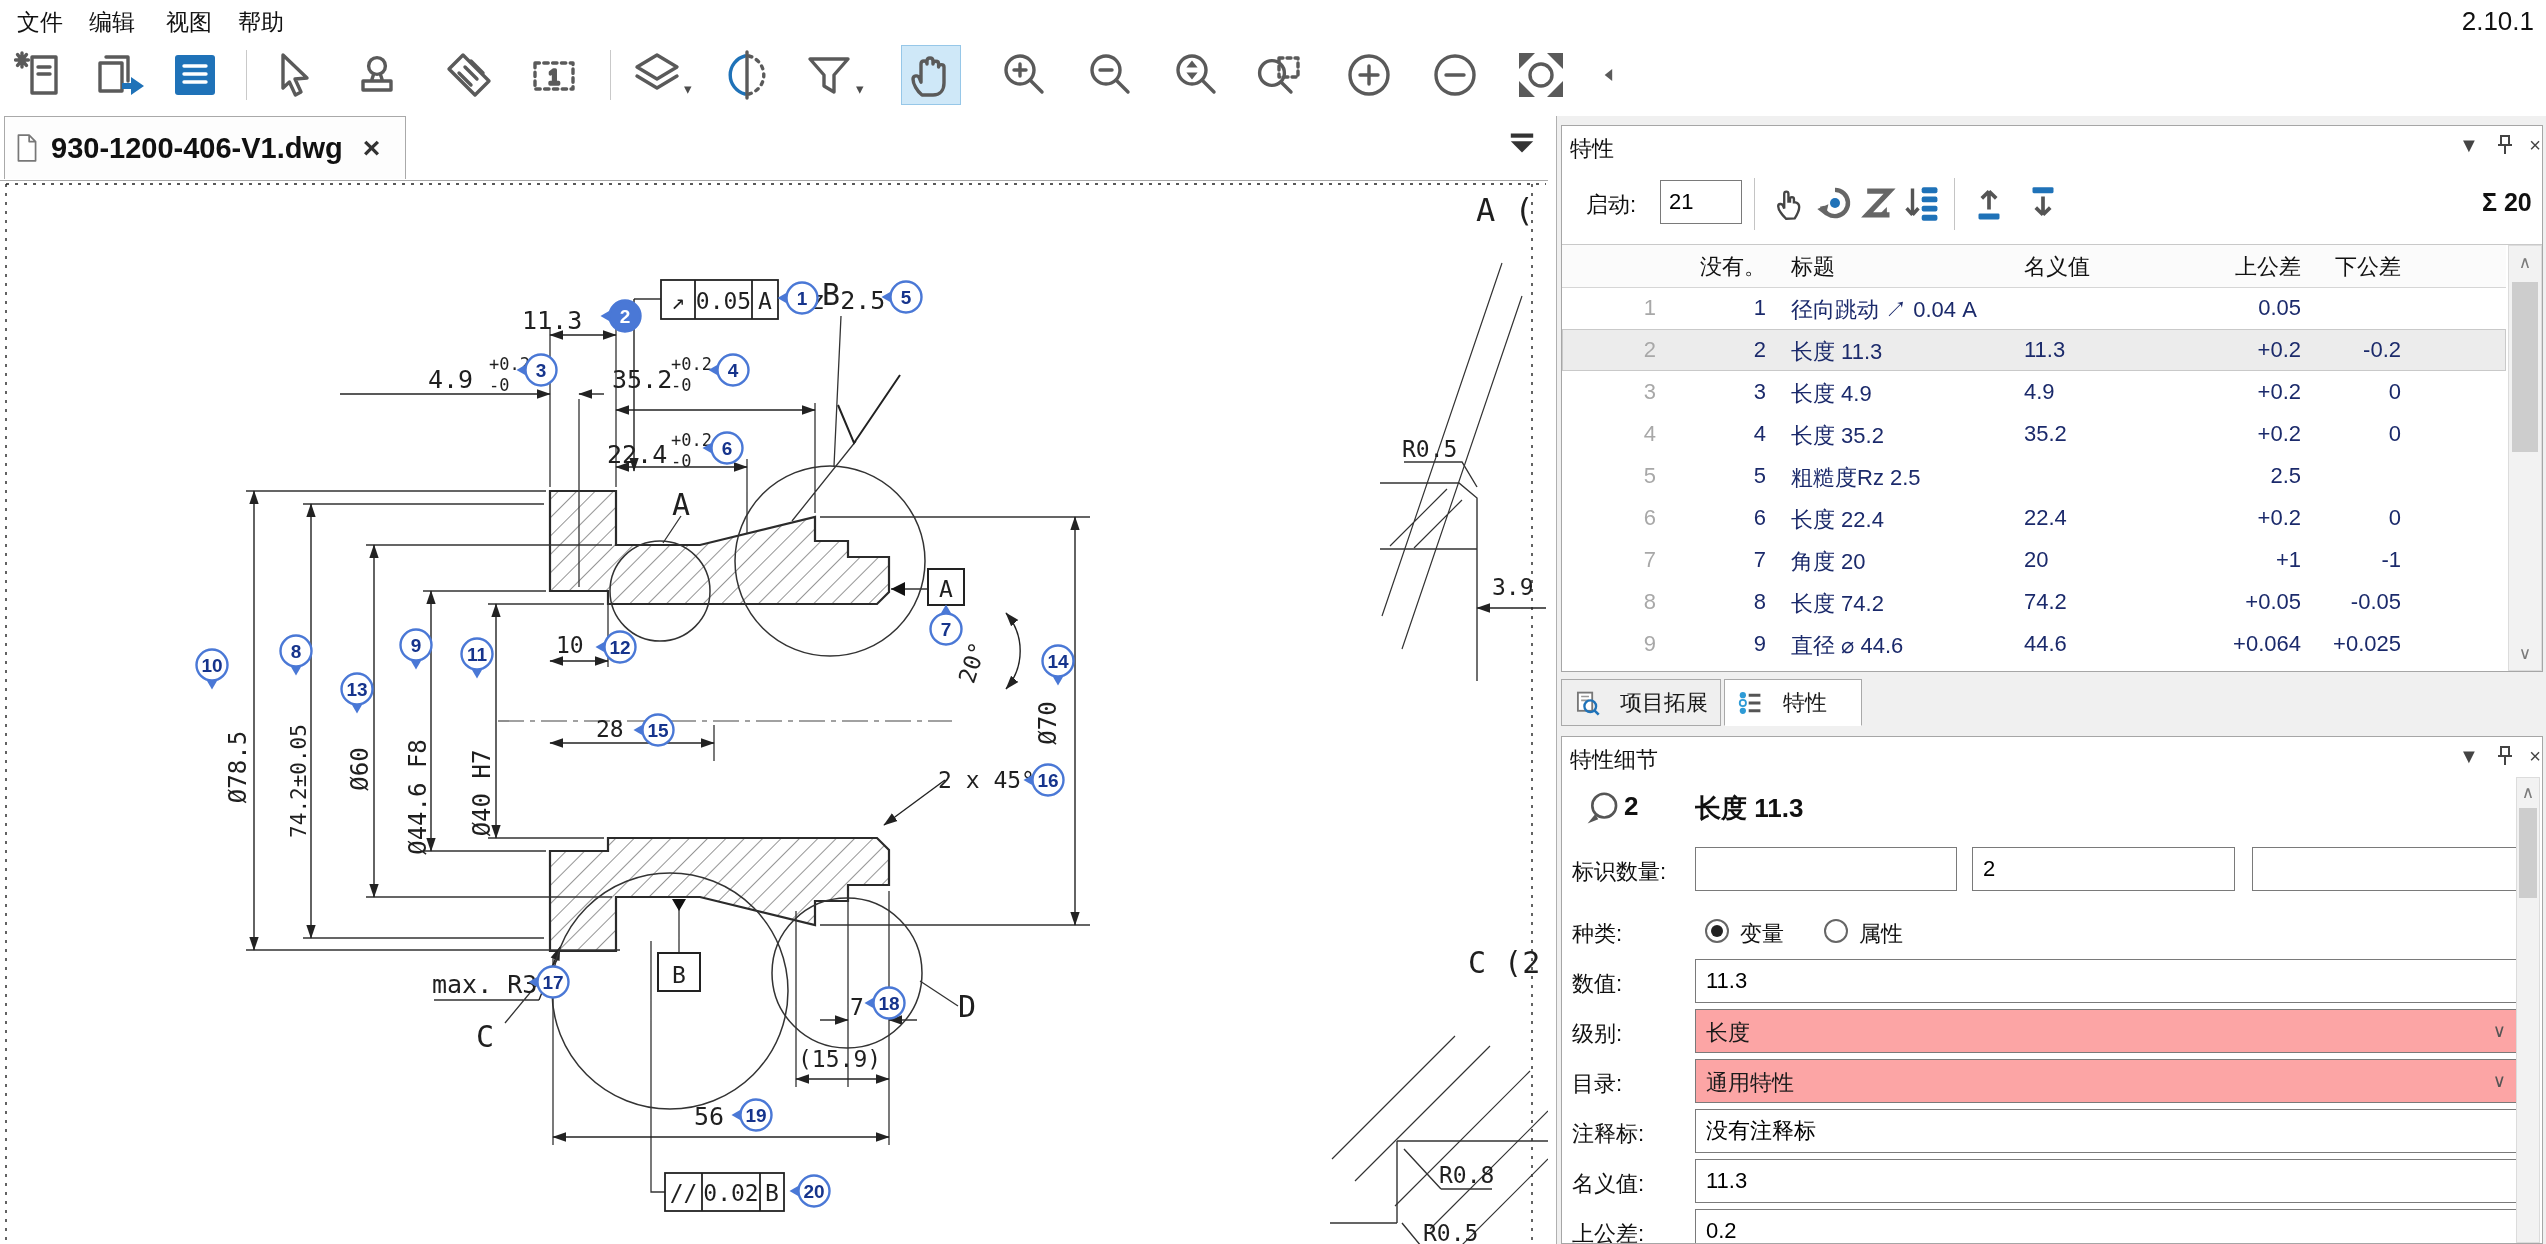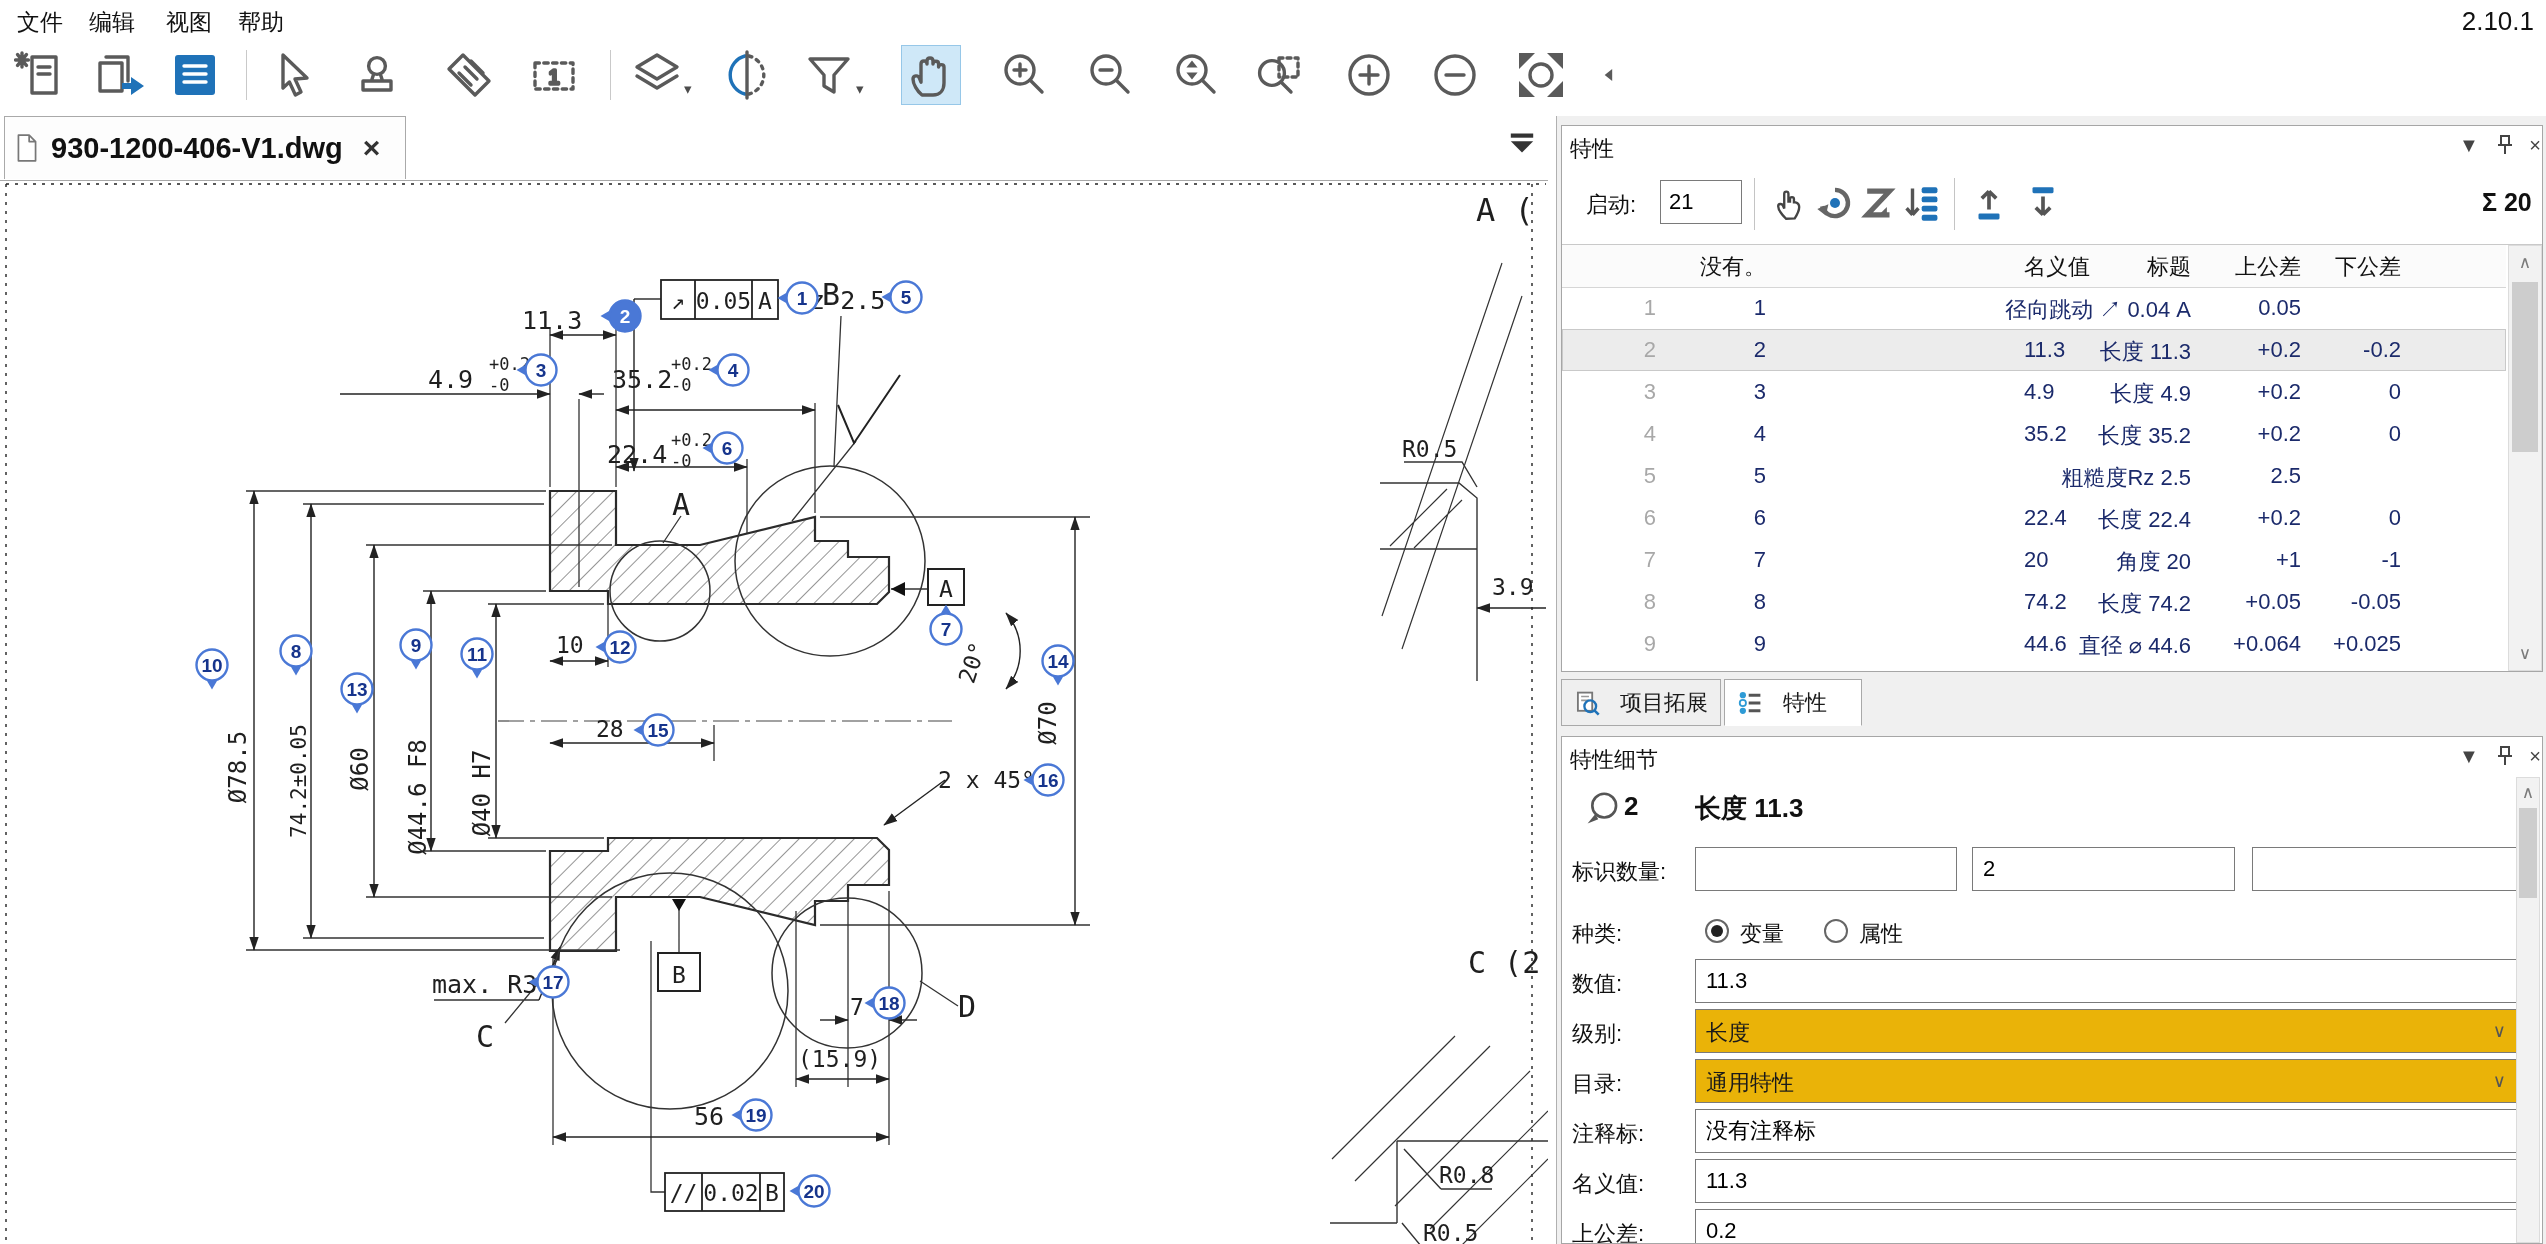--- a/index.html
+++ b/index.html
@@ -47,37 +47,37 @@
   .tbl{position:absolute;left:0;top:118px;right:0;bottom:0;border-top:1px solid #c9c9c9;overflow:hidden}
   .trow,.thead{position:absolute;left:0;width:944px;height:42px}
   .thead{top:0;background:#fbfbfb;border-bottom:1px solid #d6d6d6}
   .trow.sel{background:#ececec;box-shadow:0 0 0 1px #c9c9c9 inset}
   .tc{position:absolute;top:8px;font-size:22px;white-space:nowrap}
   .thead .tc{color:#111;top:7px}
   .trow .tc{color:#1b2a6b}
   .trow .c-num{color:#a8a8a8}
   .c-num{left:0;width:94px;text-align:right}
   .c-no{left:100px;width:104px;text-align:right}
-  .c-title{left:229px;width:400px;text-align:right}
+  .c-title{left:229px;width:400px;text-align:left}
   .c-nom{left:462px;width:169px;text-align:left}
   .c-up{left:644px;width:95px;text-align:right}
   .c-low{left:744px;width:95px;text-align:right}
   .sbar{position:absolute;background:#f2f2f2;border:1px solid #dcdcdc;box-sizing:border-box}
   .sarrow{position:absolute;left:0;width:100%;text-align:center;color:#7a7a7a;font-size:17px}
   .sthumb{position:absolute;left:3px;width:26px;background:#cdcdcd}
   
   .dtab{position:absolute;height:47px;box-sizing:border-box;display:flex;align-items:center;gap:20px;
         padding:0 12px;font-size:22px;border:1px solid #a9a9a9}
   .dtab.inactive{background:#efefef}
   .dtab.active{background:#fff;border-bottom:1px solid #fff;z-index:2}
   
   .drow .lab{position:absolute;left:10px;font-size:22px;color:#111}
   .din{position:absolute;height:44px;border:1px solid #7a7a7a;background:#fff;font-size:22px;
        padding-left:10px;box-sizing:border-box;font-family:"Liberation Sans",sans-serif}
-  .combo{position:absolute;height:44px;border:1px solid #7a7a7a;background:#eab308;box-sizing:border-box}
+  .combo{position:absolute;height:44px;border:1px solid #7a7a7a;background:#fca5a5;box-sizing:border-box}
   .combo .cv{position:absolute;left:10px;top:8px;font-size:22px}
   .combo .chev{position:absolute;right:10px;top:10px;font-size:18px;color:#555}
   .radio{position:absolute;width:24px;height:24px;border:2px solid #666;border-radius:50%;background:#fff;box-sizing:border-box}
   .radio.checked::after{content:"";position:absolute;left:4px;top:4px;width:12px;height:12px;border-radius:50%;background:#222}
   .rlab{position:absolute;font-size:22px;color:#111}
   .itemno{font-size:26px;font-weight:bold;color:#111}
   .itemtitle{font-size:26px;font-weight:bold;color:#111}
 </style>
 </head>
 <body>

